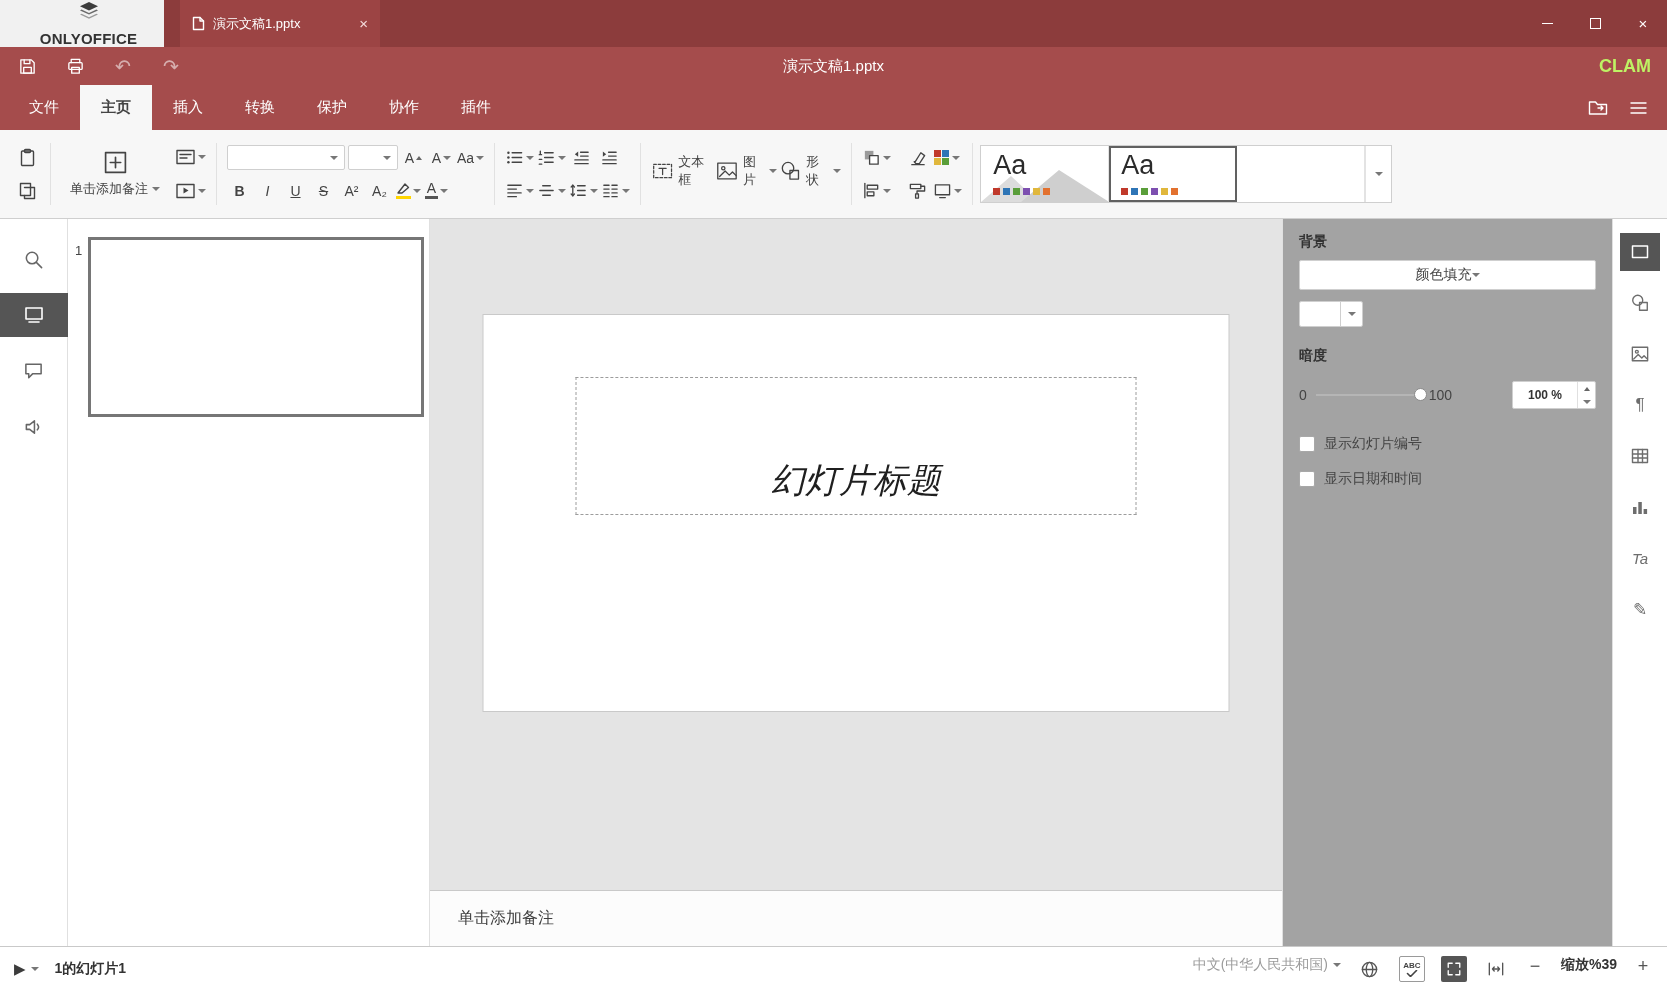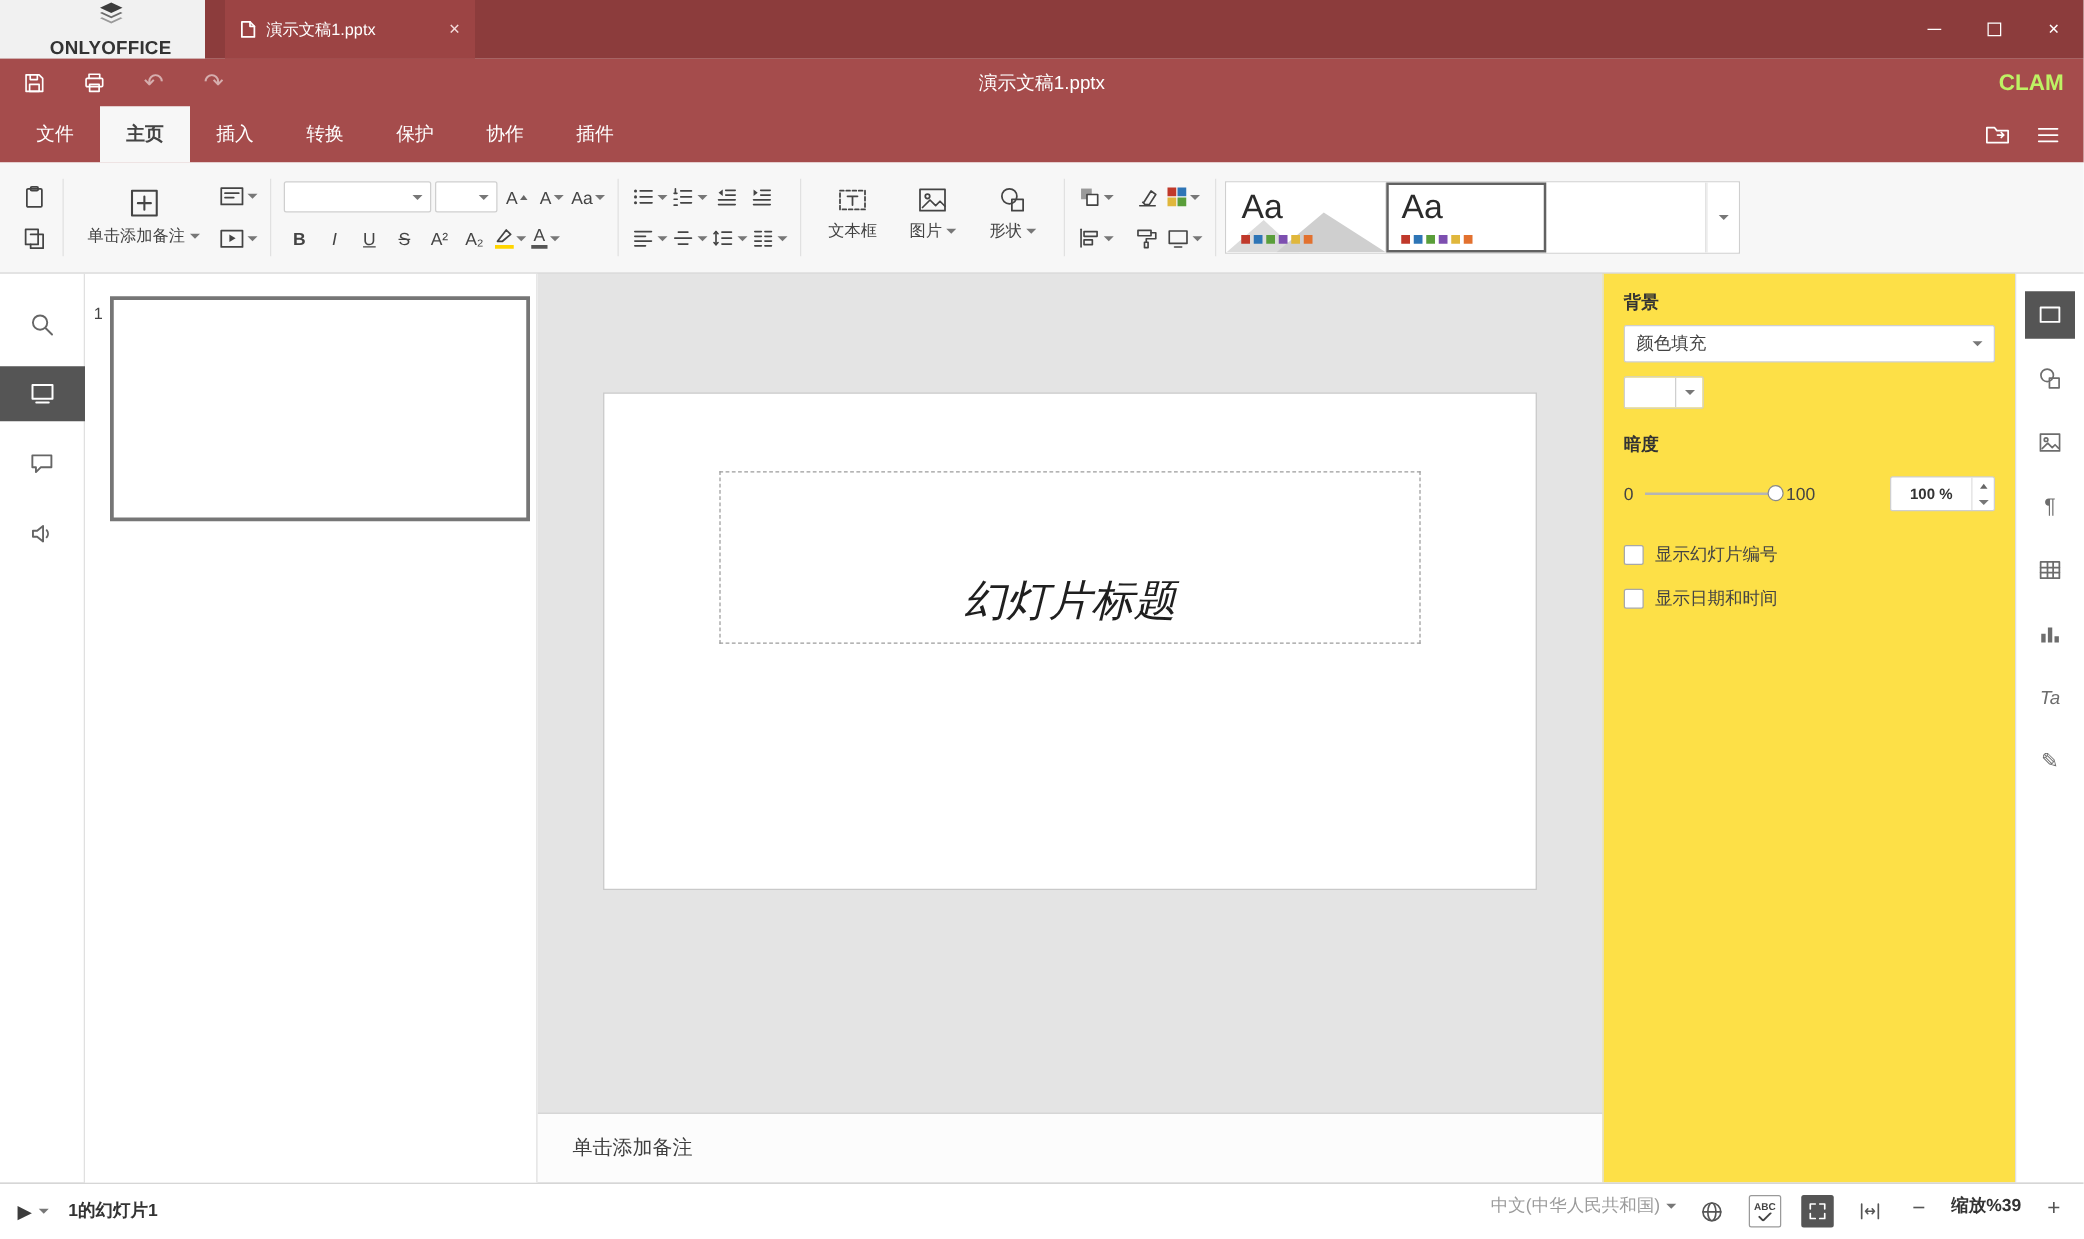--- a/index.html
+++ b/index.html
@@ -43,21 +43,21 @@
   .btn { display:flex; align-items:center; justify-content:center; min-width:25px; height:25px; border-radius:2px; color:#444; font-size:14px; gap:2px; }
   .btn .lt { font-size:14px; color:#444; }
   .bold-lt { font-weight:bold; } .ital-lt { font-style:italic; } .und-lt { text-decoration:underline; } .strk-lt { text-decoration:line-through; }
   .combo { background:#fff; border:1px solid #cfcfcf; border-radius:2px; height:25px; display:flex; align-items:center; justify-content:space-between; padding:0 6px; }
   .combo.font-name { width:118px; } .combo.font-size { width:50px; }
   .addslide { display:flex; flex-direction:column; align-items:center; gap:5px; width:108px; }
   .addslide-label { font-size:13px; color:#444; display:flex; align-items:center; gap:4px; }
   .hl-bar { width:15px; height:3px; background:#ffd500; margin-top:1px; }
   .fc-bar { width:13px; height:3px; background:#555; margin-top:1px; }
   .vstack { display:flex; flex-direction:column; align-items:center; }
-  .insert-btn { display:flex; flex-direction:column; align-items:center; justify-content:center; gap:4px; width:62px; height:70px; color:#444; }
+  .insert-btn { display:flex; flex-direction:row; align-items:center; justify-content:center; gap:4px; width:62px; height:70px; color:#444; }
   .insert-btn .ilabel { font-size:13px; display:flex; align-items:center; gap:3px; }
   .themes { display:flex; border:1px solid #cfcfcf; background:#fff; height:58px; align-items:stretch; margin-left:4px; }
   .theme { width:128px; border-right:1px solid #e3e3e3; position:relative; background:#fff; overflow:hidden; }
   .theme.selected { outline:2px solid #616161; outline-offset:-2px; z-index:1; }
   .theme-aa { position:absolute; left:12px; top:4px; font-size:27px; color:#2b2b2b; z-index:1; }
   .theme-dots { position:absolute; left:12px; bottom:7px; display:flex; gap:3px; z-index:1; }
   .dot { width:7px; height:7px; }
   .d0{background:#c0392b}.d1{background:#2e75b6}.d2{background:#5a9e3a}.d3{background:#7d4fb0}.d4{background:#e0b73c}.d5{background:#e2712f}
   .mount { position:absolute; left:0; bottom:0; }
   .gallery-caret { width:26px; display:flex; align-items:center; justify-content:center; border-left:1px solid #e3e3e3; background:#fff; }
@@ -72,23 +72,23 @@
   .thumb { margin-left:20px; width:336px; height:180px; border:3px solid #767676; background:#fff; }
 
   .canvas-col { flex:1; display:flex; flex-direction:column; background:#e4e4e4; min-width:0; }
   .canvas { flex:1; position:relative; overflow:hidden; }
   .slide { position:absolute; left:50%; transform:translateX(-50%); top:96px; width:745px; height:396px; background:#fff; box-shadow:0 0 0 1px #c9c9c9;font-style:italic; }
   .ph-title { position:absolute; left:92px; right:92px; top:62px; height:138px; border:1.5px dashed #9c9c9c; display:flex; align-items:flex-end; justify-content:center; padding-bottom:10px; font-size:34px; color:#1f1f1f; }
   .ph-sub { position:absolute; left:92px; right:92px; top:203px; height:100px; border:1.5px dashed #9c9c9c; display:flex; align-items:flex-start; justify-content:center; padding-top:5px; font-size:15px; color:#1f1f1f; }
   .notes { height:56px; background:#fcfcfc; border-top:1px solid #c9c9c9; display:flex; align-items:center; padding-left:28px; font-size:16px; color:#3f3f3f; flex:0 0 56px; }
 
   
-  .right-panel { width:330px; background:#fde047; border-left:1px solid #e0e0e0; padding:14px 16px; flex:0 0 330px; font-size:14px; }
+  .right-panel { width:330px; background:#a3a3a3; border-left:1px solid #e0e0e0; padding:14px 16px; flex:0 0 330px; font-size:14px; }
   .rp-title { font-weight:bold; font-size:14px; color:#333; margin-bottom:9px; }
-  .rp-select { width:100%; height:30px; background:#fff; border:1px solid #cfcfcf; border-radius:2px; display:flex; align-items:center; justify-content:space-between; padding:0 9px; color:#444; }
+  .rp-select { width:100%; height:30px; background:#fff; border:1px solid #cfcfcf; border-radius:2px; display:flex; align-items:center; justify-content:center; padding:0 9px; color:#444; }
   .swatch-btn { margin-top:11px; display:flex; border:1px solid #cfcfcf; border-radius:2px; width:64px; height:26px; overflow:hidden; }
   .swatch { flex:1; background:#fff; }
   .swatch-caret { width:22px; border-left:1px solid #cfcfcf; display:flex; align-items:center; justify-content:center; background:#fff; }
   .rp-sub { font-weight:bold; color:#333; margin-top:20px; }
   .slider-row { display:flex; align-items:center; margin-top:16px; gap:9px; }
   .slider-track { width:104px; height:2px; background:#b5b5b5; position:relative; }
   .knob { position:absolute; right:-7px; top:-6px; width:13px; height:13px; border:1px solid #8a8a8a; border-radius:50%; background:#fff; }
   .spin { margin-left:auto; width:84px; height:28px; border:1px solid #cfcfcf; border-radius:2px; display:flex; align-items:stretch; background:#fff; }
   .spin-val { flex:1; display:flex; align-items:center; justify-content:center; font-size:12px; color:#333;font-weight:bold; }
   .spin-arrows { width:18px; border-left:1px solid #e0e0e0; display:flex; flex-direction:column; }

